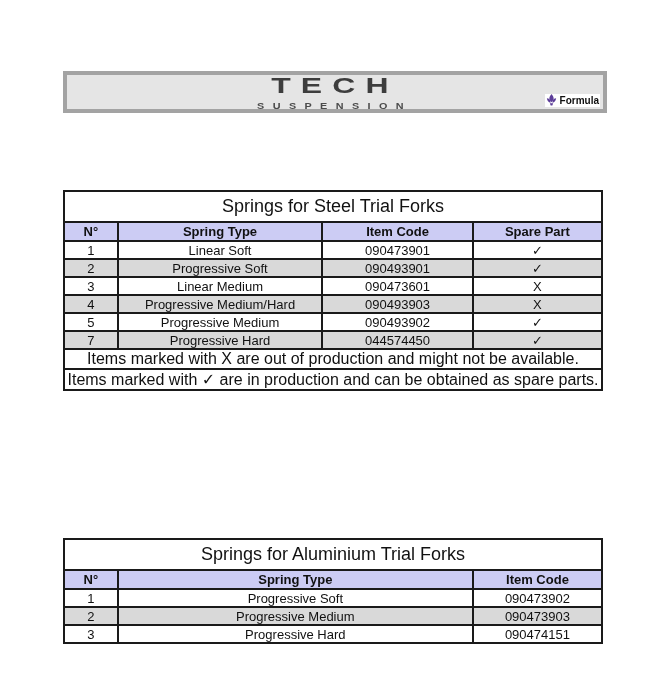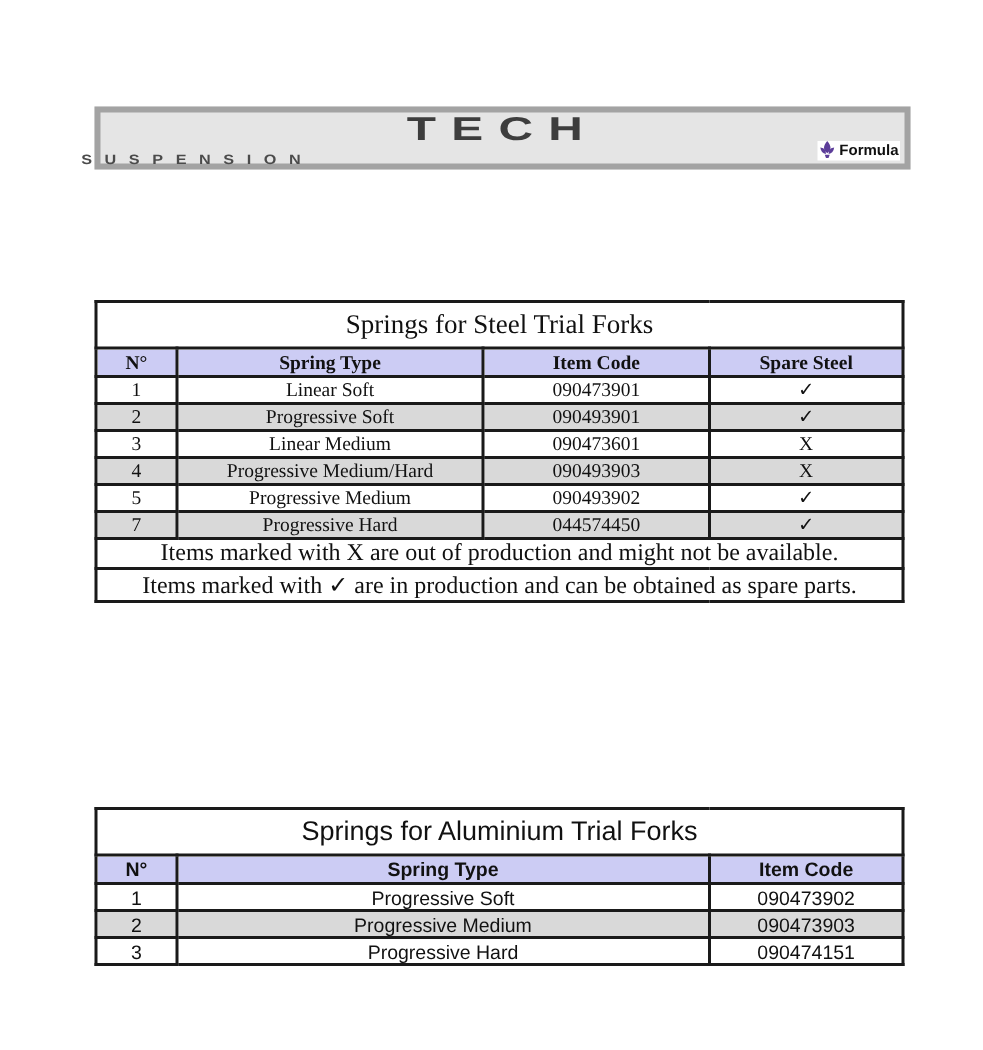--- a/index.html
+++ b/index.html
@@ -22,21 +22,21 @@
   .brand-title {
     display:inline-block;
     font-size:22px; font-weight:bold;
     letter-spacing:7px;
     color:#3d3d3d;
     transform:scaleX(1.45);
     transform-origin:center;
     line-height:20px;
   }
   .brand-subtitle {
-    display:block; text-align:left;
+    display:block; text-align:center;
     margin-top:0px;
   }
   .brand-subtitle span {
     display:inline-block;
     font-size:9px; font-weight:bold;
     letter-spacing:7px;
     color:#4b4b4b;
     transform:scaleX(1.2);
     transform-origin:center;
     line-height:10px;
@@ -48,21 +48,21 @@
     background:#fff; padding:0 1px;justify-content:space-between;
   }
   .formula svg { display:block; }
 
   
   table.spec-table {
     position:absolute; left:63px; width:540px;
     border-collapse:collapse; table-layout:fixed;
     background:#fff;
   }
-  table.steel { top:200px;font-family:Liberation Serif, serif; }
+  table.steel { top:190px; }
   table.alu   { top:538px;padding-left:41px; }
 
   .spec-table td, .spec-table th {
     border:2px solid #1a1a1a;
     text-align:center;
     vertical-align:middle;
     padding:0;
     overflow:hidden;
     white-space:nowrap;
   }
@@ -128,21 +128,21 @@
         <col class="col-spare">
     </colgroup>
     <thead>
       <tr>
         <td colspan="4" class="title-cell">Springs for Steel Trial Forks</td>
       </tr>
       <tr class="head-row">
         <th>N°</th>
         <th>Spring Type</th>
         <th>Item Code</th>
-        <th>Spare Steel</th>
+        <th>Spare Part</th>
       </tr>
     </thead>
     <tbody>
         <tr>
           <td>1</td>
           <td>Linear Soft</td>
           <td>090473901</td>
           <td>✓</td>
         </tr>
         <tr class="alt">

